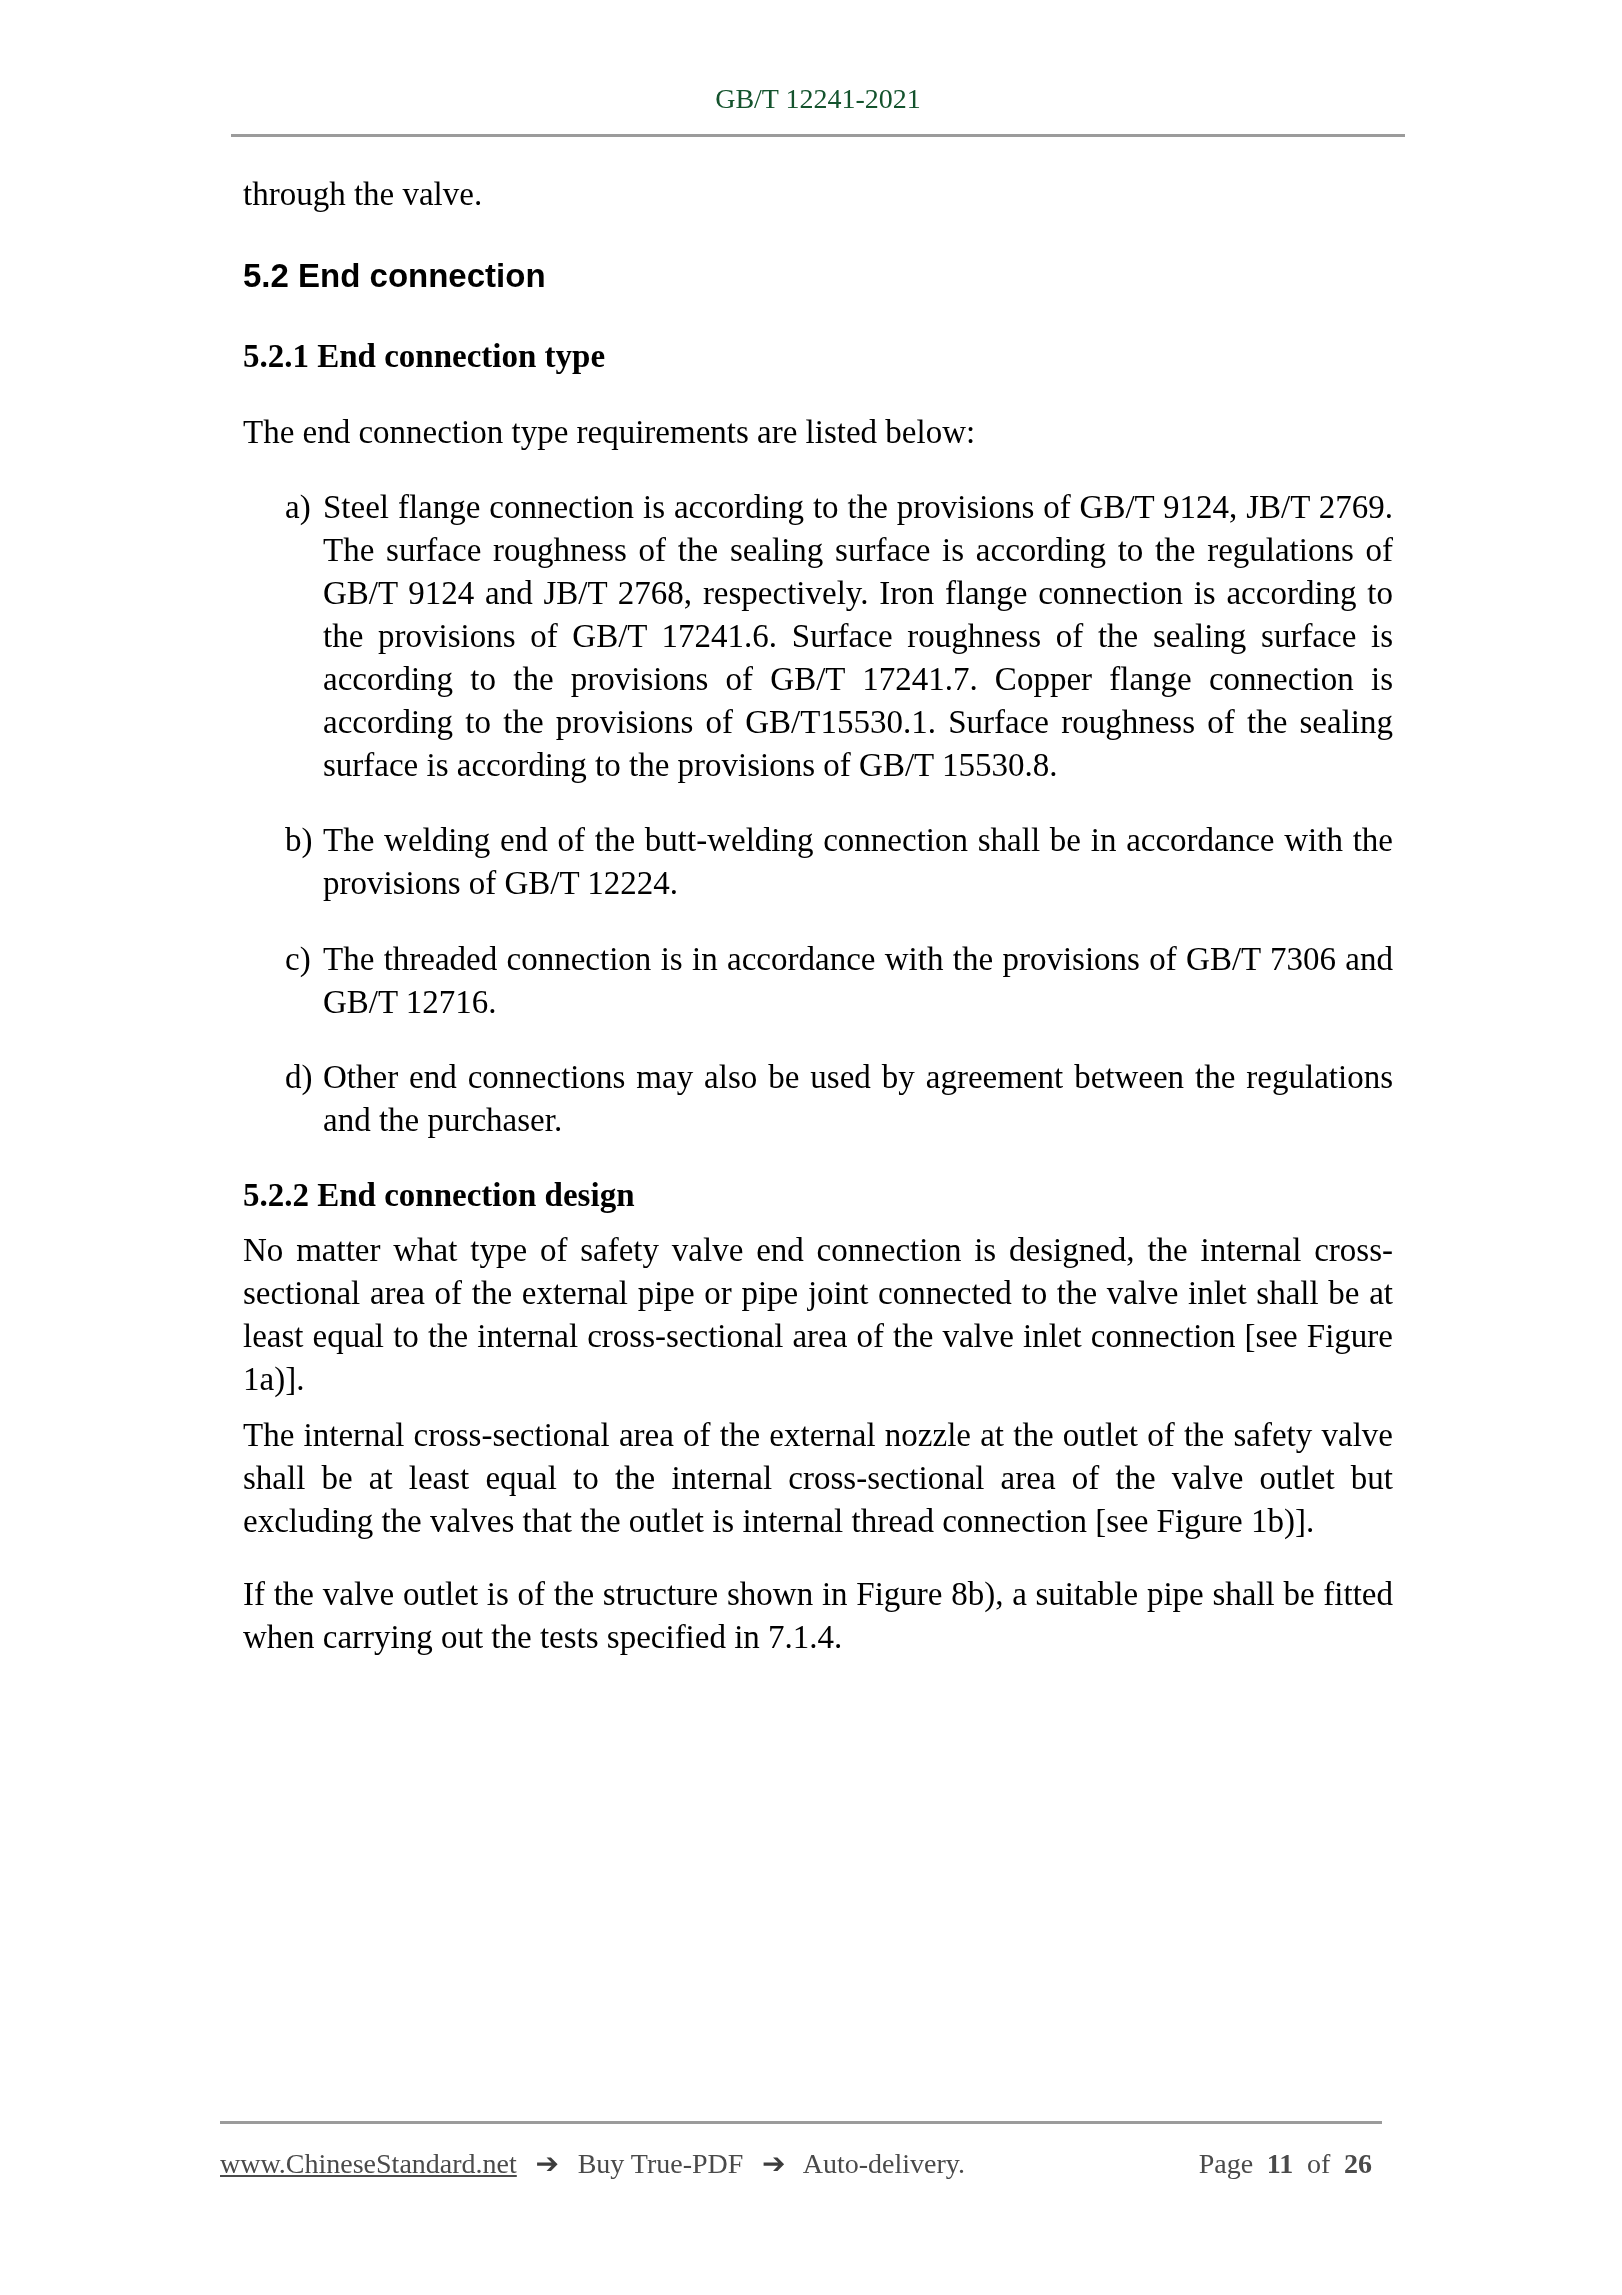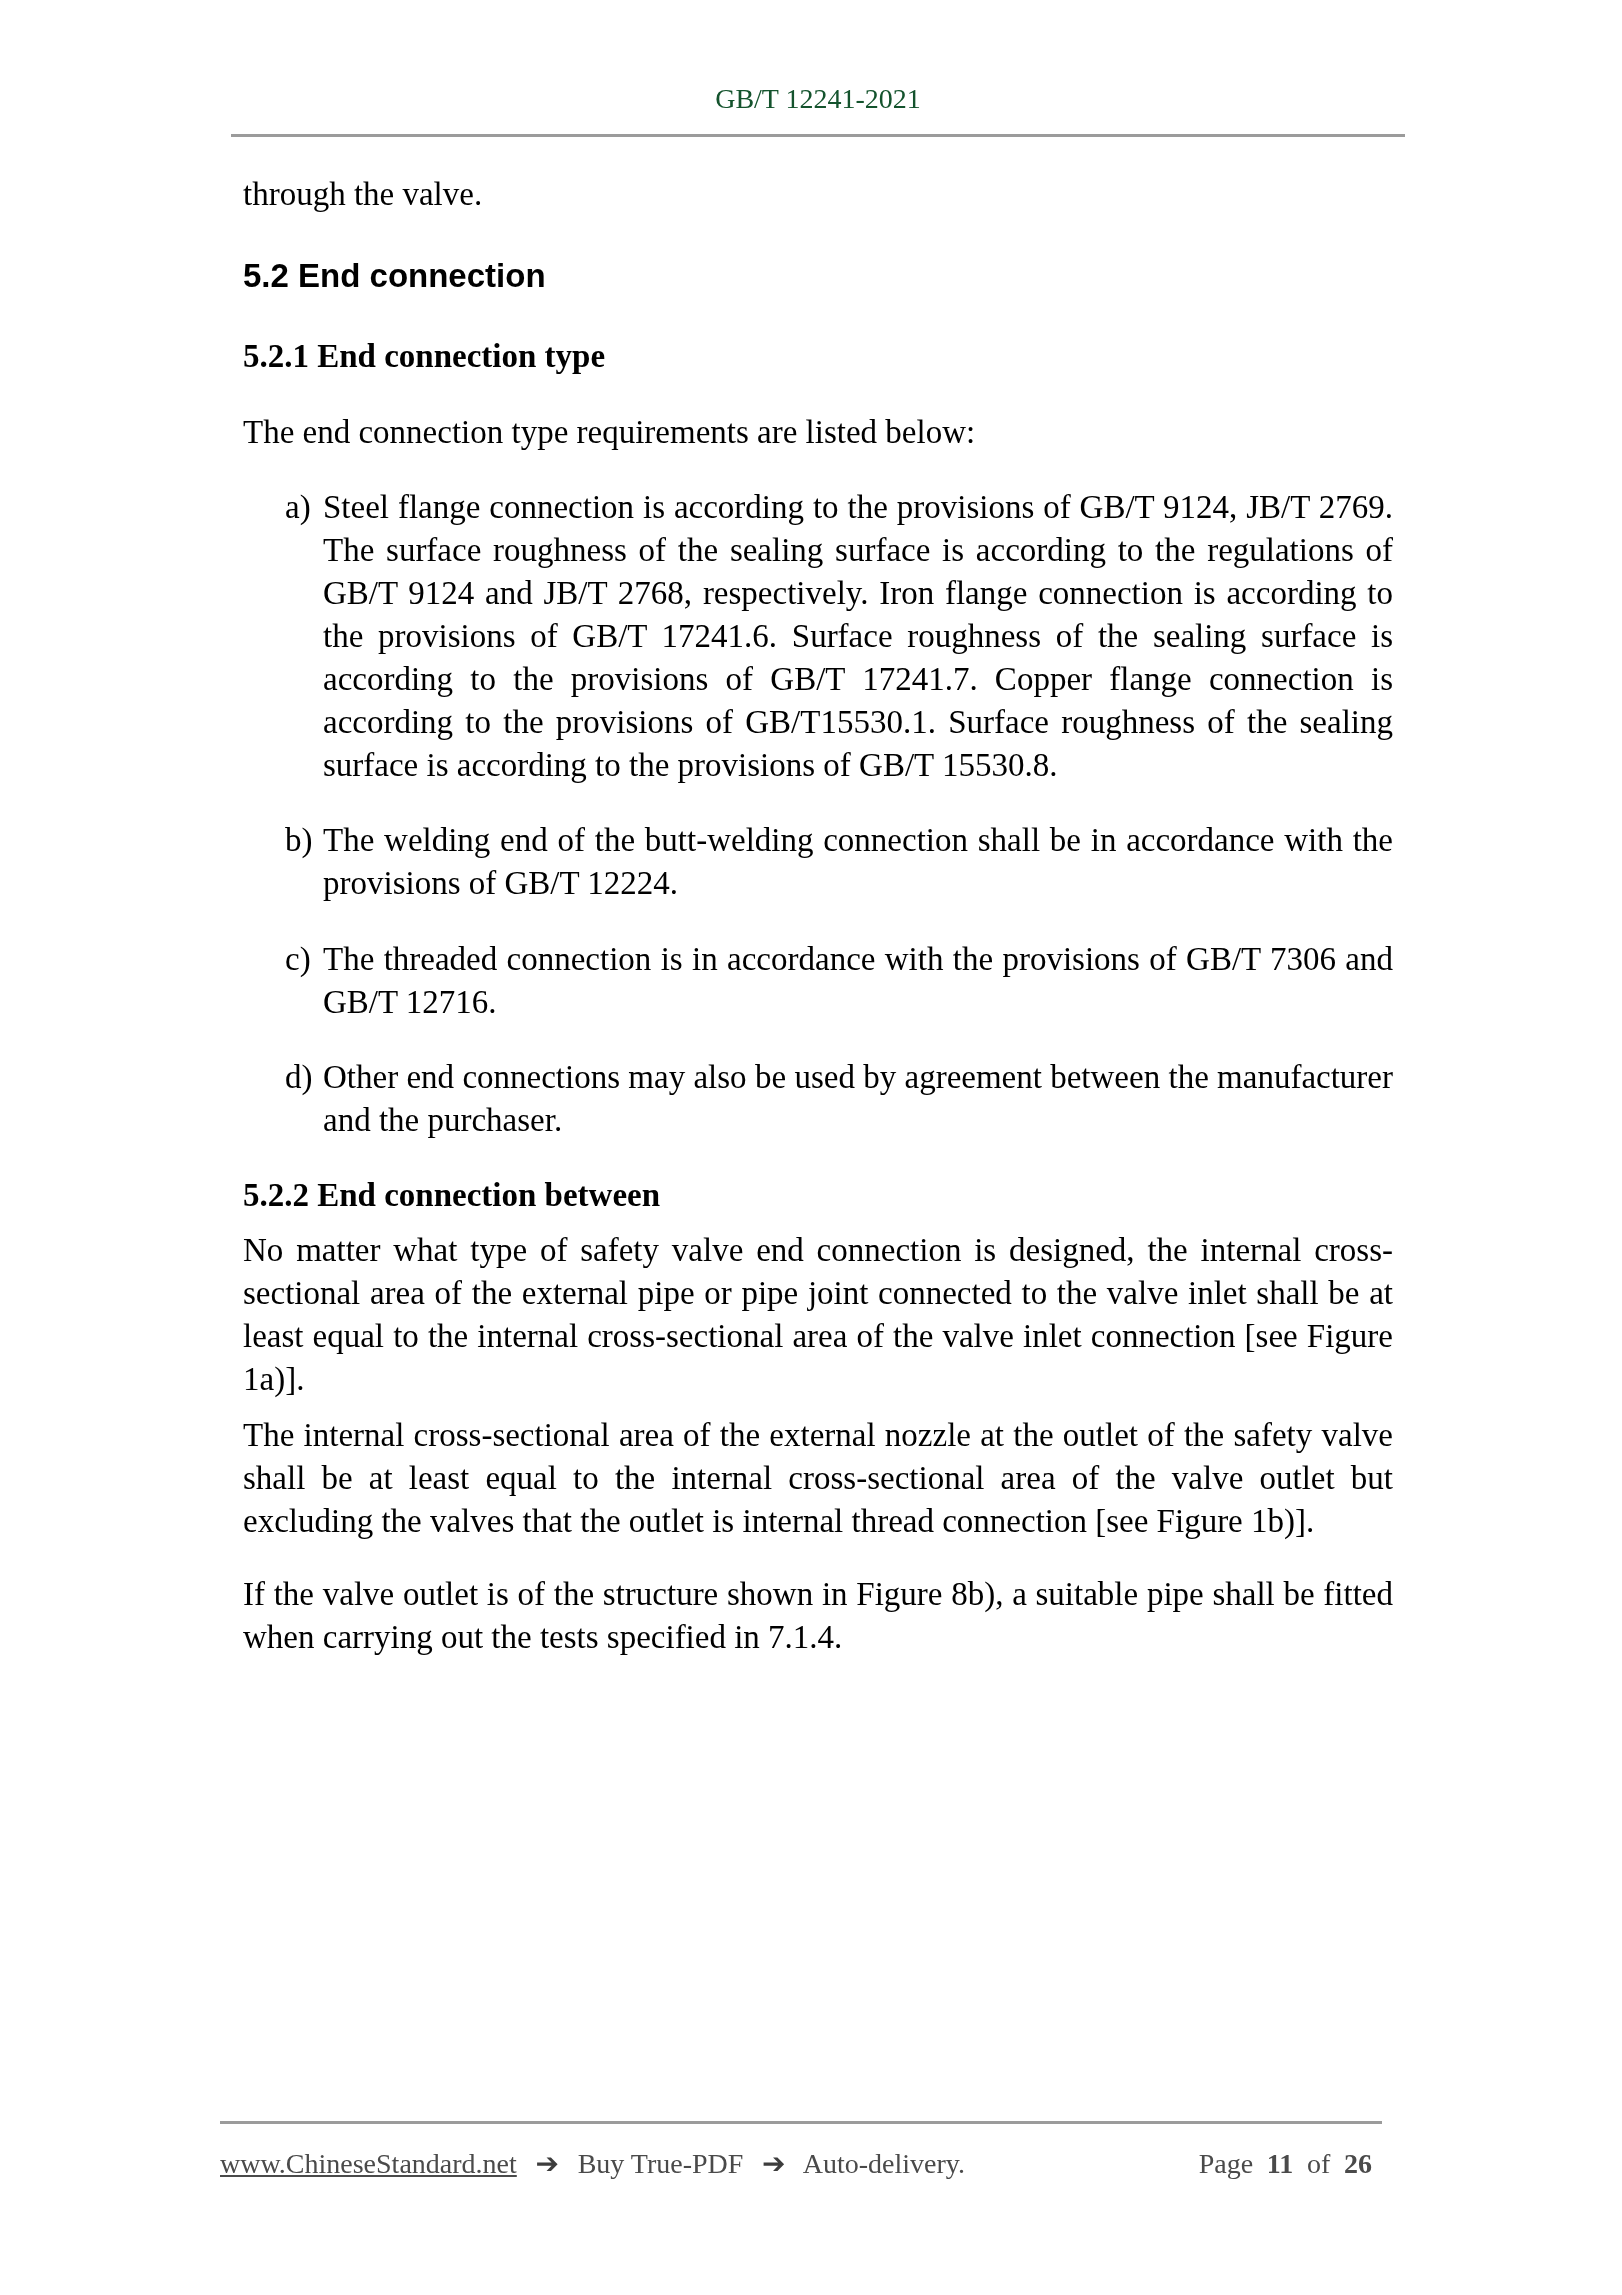--- a/index.html
+++ b/index.html
@@ -142,24 +142,24 @@
       <span class="item-text">The welding end of the butt-welding connection shall be in accordance with the provisions of GB/T 12224.</span>
     </div>
 
     <div class="list-item gap-40">
       <span class="item-label">c)</span>
       <span class="item-text">The threaded connection is in accordance with the provisions of GB/T 7306 and GB/T 12716.</span>
     </div>
 
     <div class="list-item">
       <span class="item-label">d)</span>
-      <span class="item-text">Other end connections may also be used by agreement between the manufacturer and the purchaser.</span>
+      <span class="item-text">Other end connections may also be used by agreement between the regulations and the purchaser.</span>
     </div>
 
-    <h3 class="h-serif h-522">5.2.2 End connection between</h3>
+    <h3 class="h-serif h-522">5.2.2 End connection design</h3>
 
     <p class="body-text para-1">No matter what type of safety valve end connection is designed, the internal cross-sectional area of the external pipe or pipe joint connected to the valve inlet shall be at least equal to the internal cross-sectional area of the valve inlet connection [see Figure 1a)].</p>
 
     <p class="body-text para-2">The internal cross-sectional area of the external nozzle at the outlet of the safety valve shall be at least equal to the internal cross-sectional area of the valve outlet but excluding the valves that the outlet is internal thread connection [see Figure 1b)].</p>
 
     <p class="body-text para-3">If the valve outlet is of the structure shown in Figure 8b), a suitable pipe shall be fitted when carrying out the tests specified in 7.1.4.</p>
 
   </div>
 
   <div class="footer">

